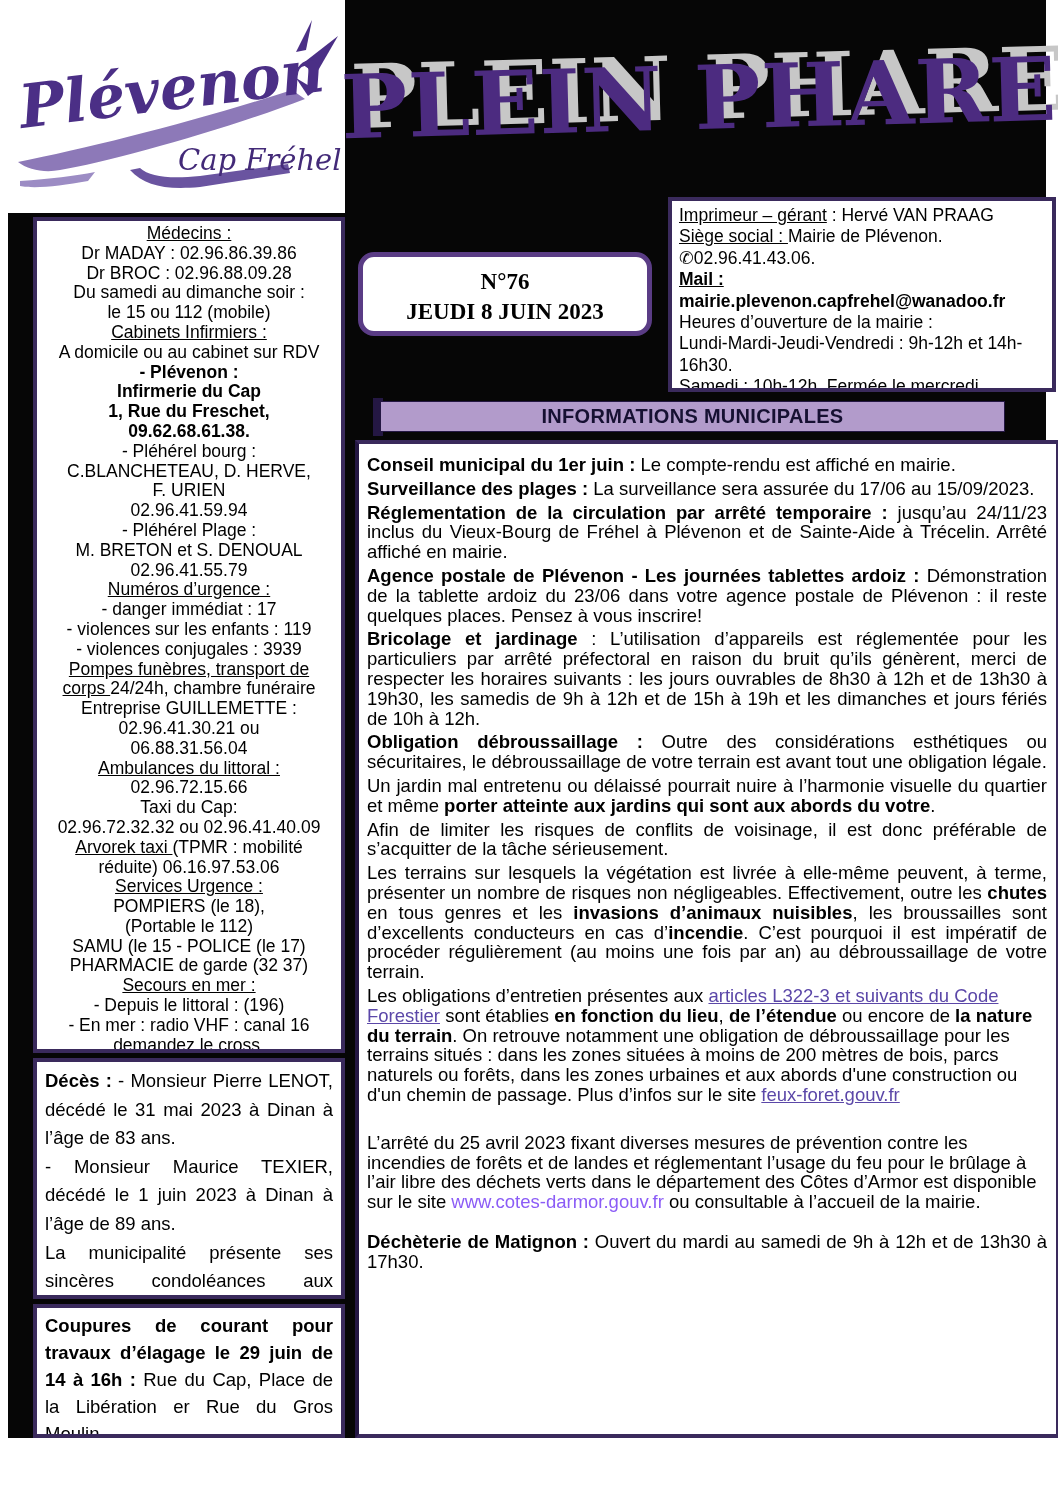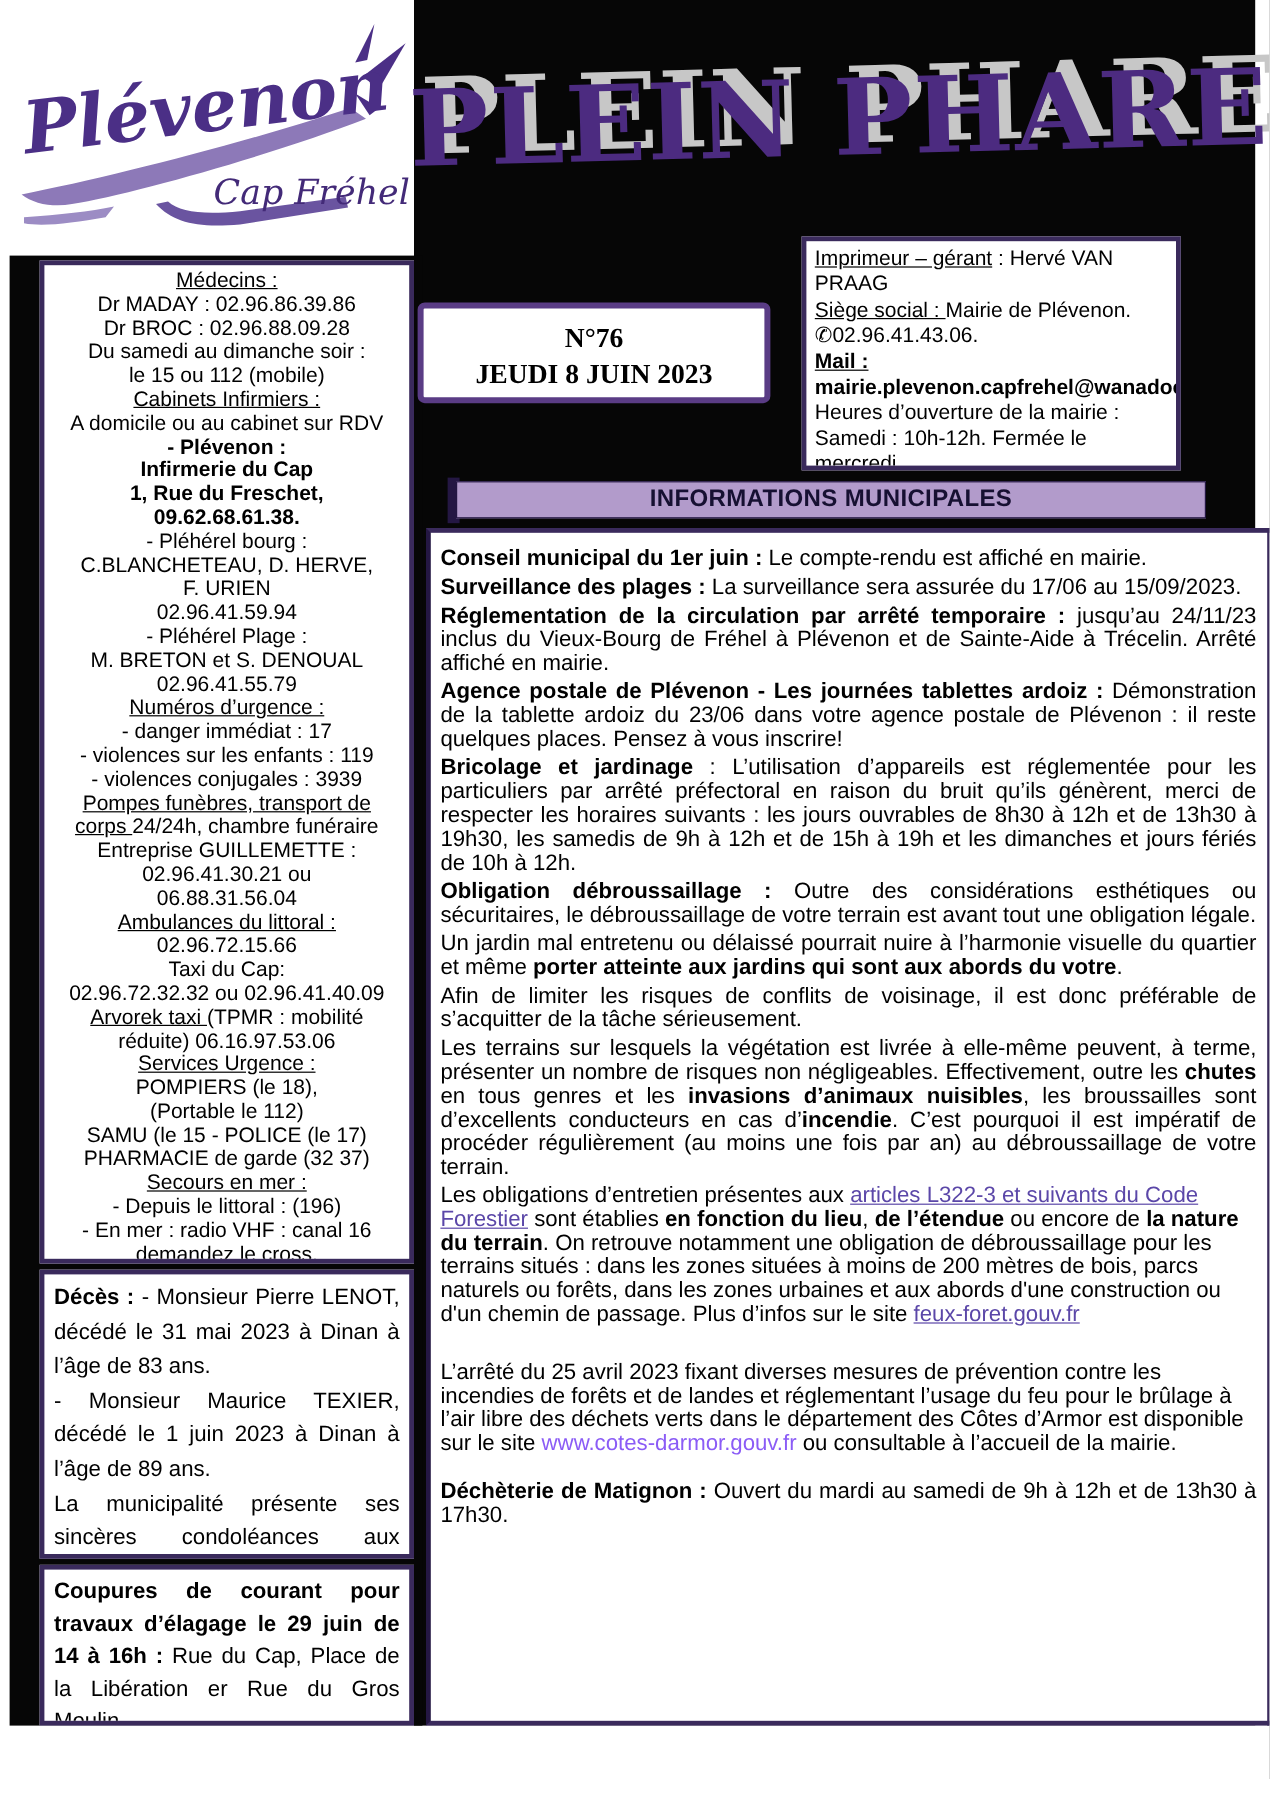--- a/index.html
+++ b/index.html
@@ -23,30 +23,30 @@
   }
   .masthead-title {
     font-family:"DejaVu Serif","Liberation Serif",serif;
     font-weight:bold; font-size:88px; letter-spacing:1px;
     color:#4c2b80; text-shadow:10px -10px 0 #c7c7c7;
     transform:rotate(-1.5deg); white-space:nowrap;
   }
 
   
   .issue-box {
-    position:absolute; left:348px; top:252px; width:294px; height:84px;
-    background:#ffffff; border:5px solid #5a3c85; border-radius:6px;
+    position:absolute; left:358px; top:252px; width:294px; height:84px;
+    background:#ffffff; border:5px solid #5a3c85; border-radius:16px;
     text-align:center; padding-top:10px;
     font-family:"Liberation Serif","DejaVu Serif",serif; font-weight:bold;
     font-size:23px; color:#000; line-height:30px;
   }
 
   
   .imprint-box {
-    position:absolute; left:668px; top:197px; width:316px; height:195px;
+    position:absolute; left:668px; top:197px; width:388px; height:195px;
     background:#ffffff; border:4px solid #3a2a5c; padding:4px 7px;
     font-size:17.5px; line-height:21.4px; color:#000; overflow:hidden;
   }
 
   
   .info-accent { position:absolute; left:373px; top:398px; width:10px; height:38px; background:#241743; }
   .info-bar {
     position:absolute; left:380px; top:401px; width:625px; height:31px;
     background:#b29bcb; border:1px solid #241743;
     display:flex; align-items:center; justify-content:center;
@@ -111,20 +111,21 @@
   </div>
 
   <div class="imprint-box">
 
   <div class="line"><span class="u">Imprimeur – gérant</span><span> : Hervé VAN PRAAG</span></div>
       <div class="line"><span class="u">Siège social : </span><span>Mairie de Plévenon.</span></div>
       <div class="line"><span class="phone">✆</span><span>02.96.41.43.06.</span></div>
       <div class="line"><span class="bu">Mail :</span></div>
       <div class="line"><span class="b">mairie.plevenon.capfrehel@wanadoo.fr</span></div>
       <div class="line"><span>Heures d’ouverture de la mairie :</span></div>
+      <div class="line"><span>Lundi-Mardi-Jeudi-Vendredi : 9h-12h et 14h-16h30.</span></div>
       <div class="line"><span>Samedi : 10h-12h. Fermée le mercredi.</span></div>
     </div>
 
   <div class="info-accent"></div>
   <div class="info-bar">
     <span>INFORMATIONS MUNICIPALES</span>
   </div>
 
   <div class="side-box box-contacts">
 

